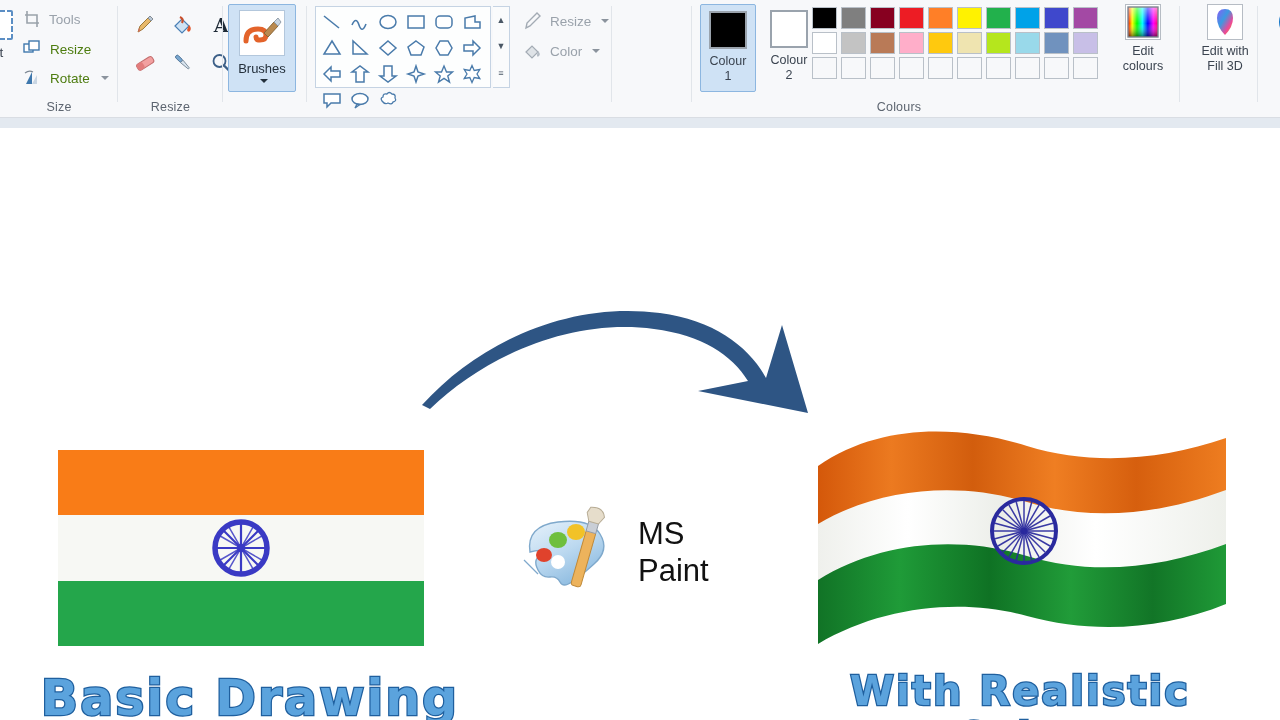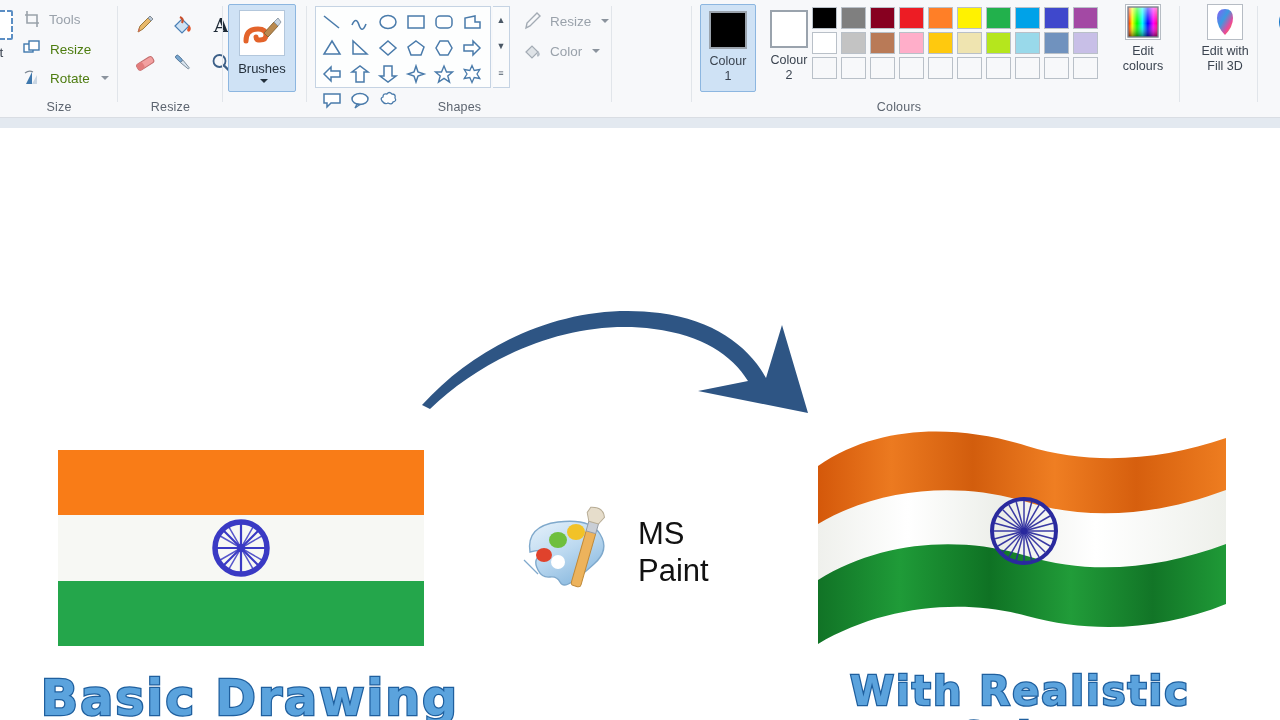--- a/index.html
+++ b/index.html
@@ -379,21 +379,20 @@
         <span class="ico">
           <svg width="20" height="20" viewBox="0 0 20 20">
             <path d="M3 11 L9 5 L15 11 L9 17 Z" fill="#dfe3e7" stroke="#a3abb4" stroke-width="1.2"></path>
             <path d="M15 10 q3 3 1 5 q-2 2 -2 -1 z" fill="#b4bcc4"></path>
           </svg>
         </span>
         <span>Color</span>
         <span class="caret"></span>
       </div>
 
-      <div class="group-label">Shapes</div>
       <div class="group-sep" style="left:304px;"></div>
     </div>
 
     <div class="group" style="left:622px;width:70px;">
       <div class="group-sep" style="left:69px;"></div>
     </div>
 
     <div class="group" style="left:692px;width:488px;">
 
       <div class="colbtn sel" style="left:8px;">

